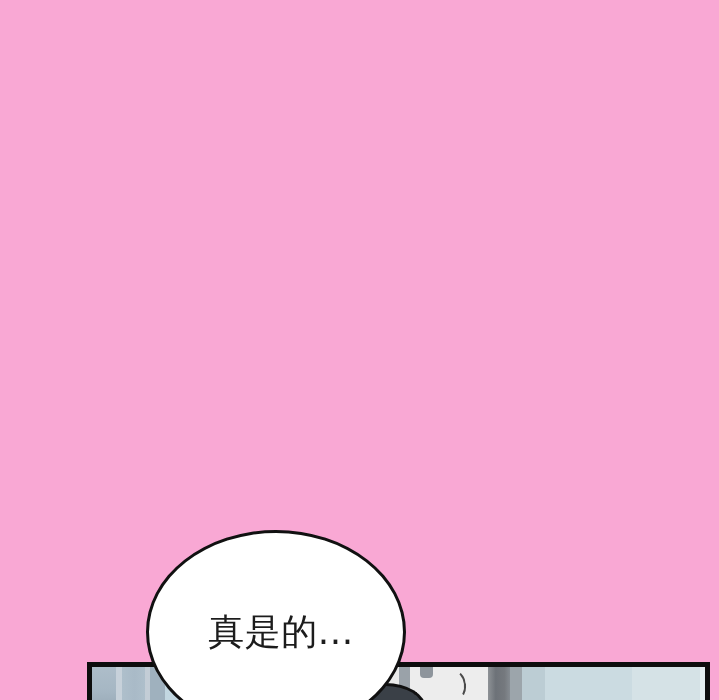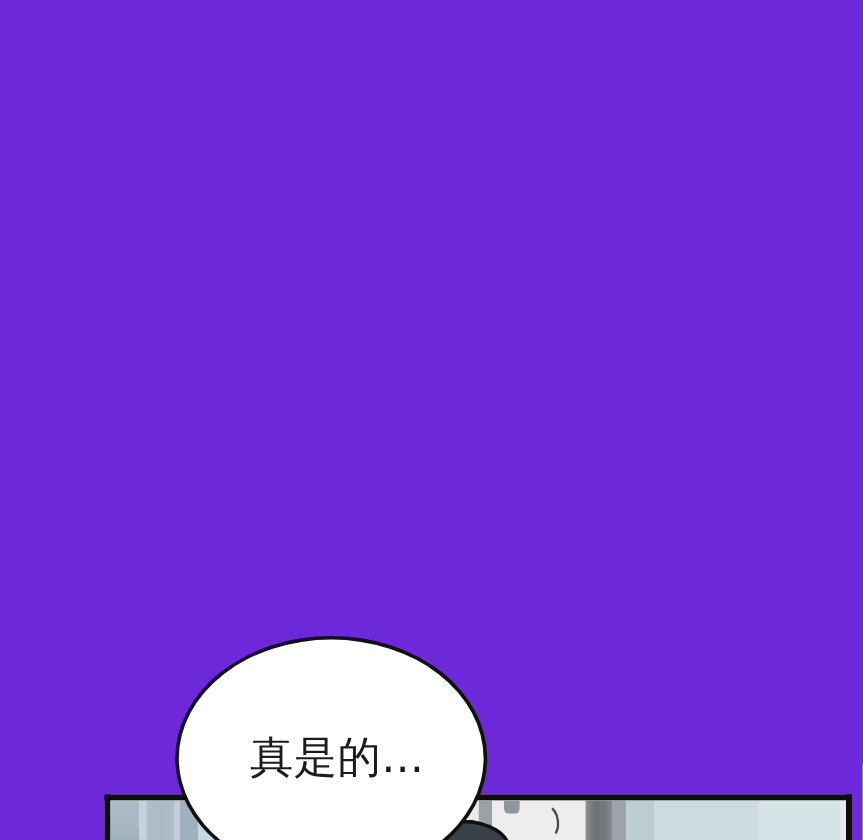--- a/index.html
+++ b/index.html
@@ -5,21 +5,21 @@
   html, body {
     margin: 0;
     padding: 0;
     background: #ffffff;
     font-family: "DejaVu Sans", sans-serif;
   }
   .comic-page {
     position: relative;
     width: 719px;
     height: 700px;
-    background: #6d28d9;
+    background: #f9a8d4;
     overflow: hidden;
   }
 
   
   .panel {
     position: absolute;
     left: 87px;
     top: 662px;
     width: 623px;
     height: 38px;

